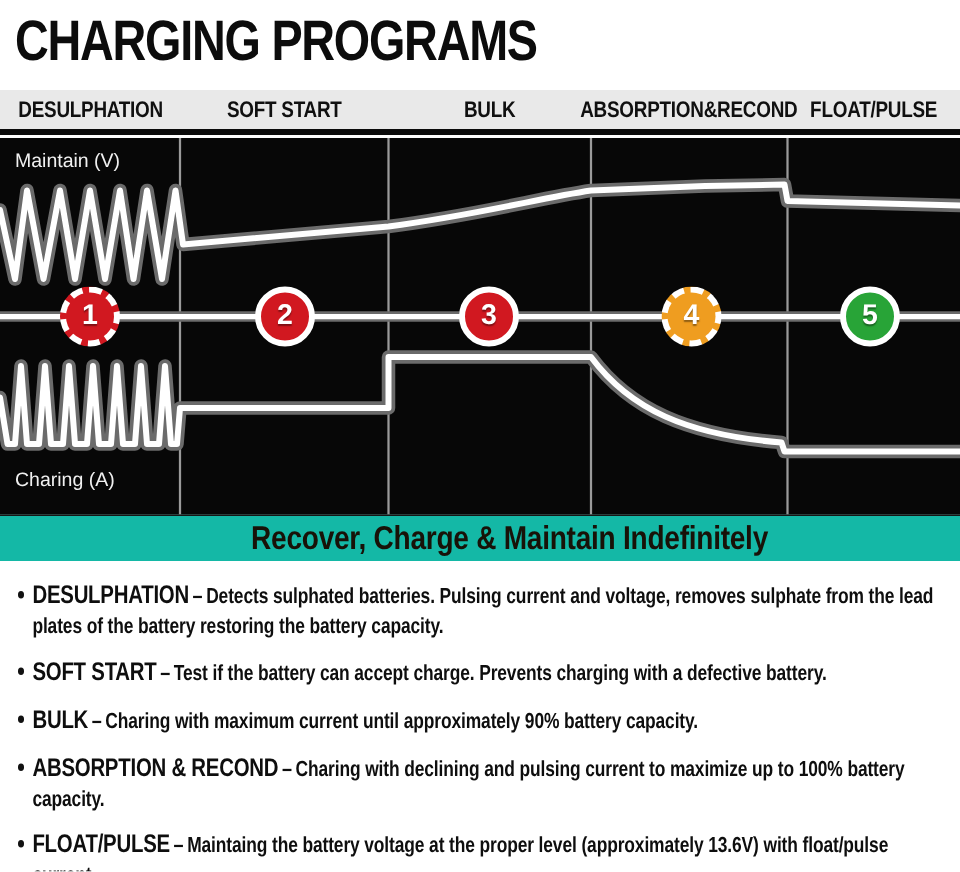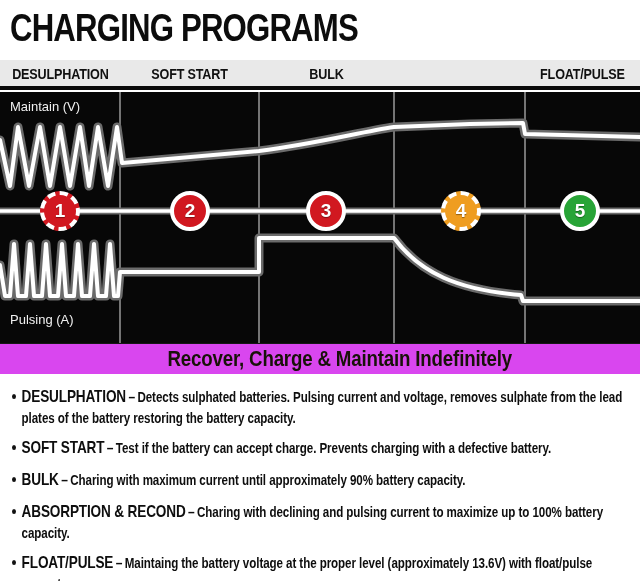--- a/index.html
+++ b/index.html
@@ -62,51 +62,54 @@
   <div class="stage-header">
     <div class="stage-label col1">
         <span>DESULPHATION</span>
       </div>
     <div class="stage-label col2">
         <span>SOFT START</span>
       </div>
     <div class="stage-label col3">
         <span>BULK</span>
       </div>
+    <div class="stage-label col4">
+        <span>ABSORPTION&amp;RECOND</span>
+      </div>
     <div class="stage-label col5">
         <span>FLOAT/PULSE</span>
       </div>
   </div>
 
   <div class="chart">
     <svg width="640" height="253" viewBox="0 0 640 253">
         <line x1="0" y1="1" x2="640" y2="1" stroke="#fff" stroke-width="2"></line>
         <line x1="120" y1="2" x2="120" y2="253" stroke="#9a9a9a" stroke-width="1.5"></line>
         <line x1="259" y1="2" x2="259" y2="253" stroke="#9a9a9a" stroke-width="1.5"></line>
         <line x1="394" y1="2" x2="394" y2="253" stroke="#9a9a9a" stroke-width="1.5"></line>
         <line x1="525" y1="2" x2="525" y2="253" stroke="#9a9a9a" stroke-width="1.5"></line>
         <path d="M 0 50 L 10 96 L 18 37 L 29 96 L 40 37 L 50 96 L 60 37 L 70 96 L 80 37 L 89 96 L 98 37 L 108 96 L 117 37 L 122 73 L 259 61 C 320 53 360 42 394 37 L 470 34 L 523 33 L 525 44 L 640 47" fill="none" stroke="#6b6b6b" stroke-width="9" stroke-linejoin="round" stroke-linecap="round"></path>
         <path d="M 0 175 L 5 206 L 10 206 L 14 154 L 18 206 L 26 206 L 30 154 L 34 206 L 42 206 L 46 154 L 50 206 L 58 206 L 62 154 L 66 206 L 74 206 L 78 154 L 82 206 L 90 206 L 94 154 L 98 206 L 106 206 L 110 154 L 114 206 L 118 206 L 120 182 L 259 182 L 259 148 L 394 148 C 420 183 458 200 521 205 L 523 211 L 640 211" fill="none" stroke="#6b6b6b" stroke-width="9" stroke-linejoin="round" stroke-linecap="round"></path>
         <line x1="0" y1="121" x2="640" y2="121" stroke="#6b6b6b" stroke-width="7"></line>
         <line x1="0" y1="121" x2="640" y2="121" stroke="#fff" stroke-width="3.5"></line>
         <path d="M 0 50 L 10 96 L 18 37 L 29 96 L 40 37 L 50 96 L 60 37 L 70 96 L 80 37 L 89 96 L 98 37 L 108 96 L 117 37 L 122 73 L 259 61 C 320 53 360 42 394 37 L 470 34 L 523 33 L 525 44 L 640 47" fill="none" stroke="#ffffff" stroke-width="4" stroke-linejoin="round" stroke-linecap="round"></path>
         <path d="M 0 175 L 5 206 L 10 206 L 14 154 L 18 206 L 26 206 L 30 154 L 34 206 L 42 206 L 46 154 L 50 206 L 58 206 L 62 154 L 66 206 L 74 206 L 78 154 L 82 206 L 90 206 L 94 154 L 98 206 L 106 206 L 110 154 L 114 206 L 118 206 L 120 182 L 259 182 L 259 148 L 394 148 C 420 183 458 200 521 205 L 523 211 L 640 211" fill="none" stroke="#ffffff" stroke-width="4" stroke-linejoin="round" stroke-linecap="round"></path>
       </svg>
     <div class="chart-label v-label">Maintain (V)</div>
-    <div class="chart-label c-label">Pulsing (A)</div>
+    <div class="chart-label c-label">Charing (A)</div>
     <div class="markers">
         <div class="marker dashed" style="left: 40px; background: rgb(209, 24, 32);">1</div>
         <div class="marker solid" style="left: 170px; background: rgb(209, 24, 32);">2</div>
         <div class="marker solid" style="left: 306px; background: rgb(209, 24, 32);">3</div>
         <div class="marker dashed" style="left: 441px; background: rgb(239, 157, 32);">4</div>
         <div class="marker solid" style="left: 560px; background: rgb(40, 164, 55);">5</div>
       </div>
   </div>
 
-  <div class="banner" style="background: #d946ef; padding-left: 39px;">
+  <div class="banner" style="background: #14b8a6; padding-left: 39px;">
     <span>Recover, Charge &amp; Maintain Indefinitely</span>
   </div>
 
   <ul class="bullets">
     <li><span class="dot"></span><span class="term">DESULPHATION</span><span class="sep">–</span><span class="desc">Detects sulphated batteries. Pulsing current and voltage, removes sulphate from the lead plates of the battery restoring the battery capacity.</span></li>
     <li><span class="dot"></span><span class="term">SOFT START</span><span class="sep">–</span><span class="desc">Test if the battery can accept charge. Prevents charging with a defective battery.</span></li>
     <li><span class="dot"></span><span class="term">BULK</span><span class="sep">–</span><span class="desc">Charing with maximum current until approximately 90% battery capacity.</span></li>
     <li><span class="dot"></span><span class="term">ABSORPTION &amp; RECOND</span><span class="sep">–</span><span class="desc">Charing with declining and pulsing current to maximize up to 100% battery capacity.</span></li>
     <li><span class="dot"></span><span class="term">FLOAT/PULSE</span><span class="sep">–</span><span class="desc">Maintaing the battery voltage at the proper level (approximately 13.6V) with float/pulse current.</span></li>
   </ul>

